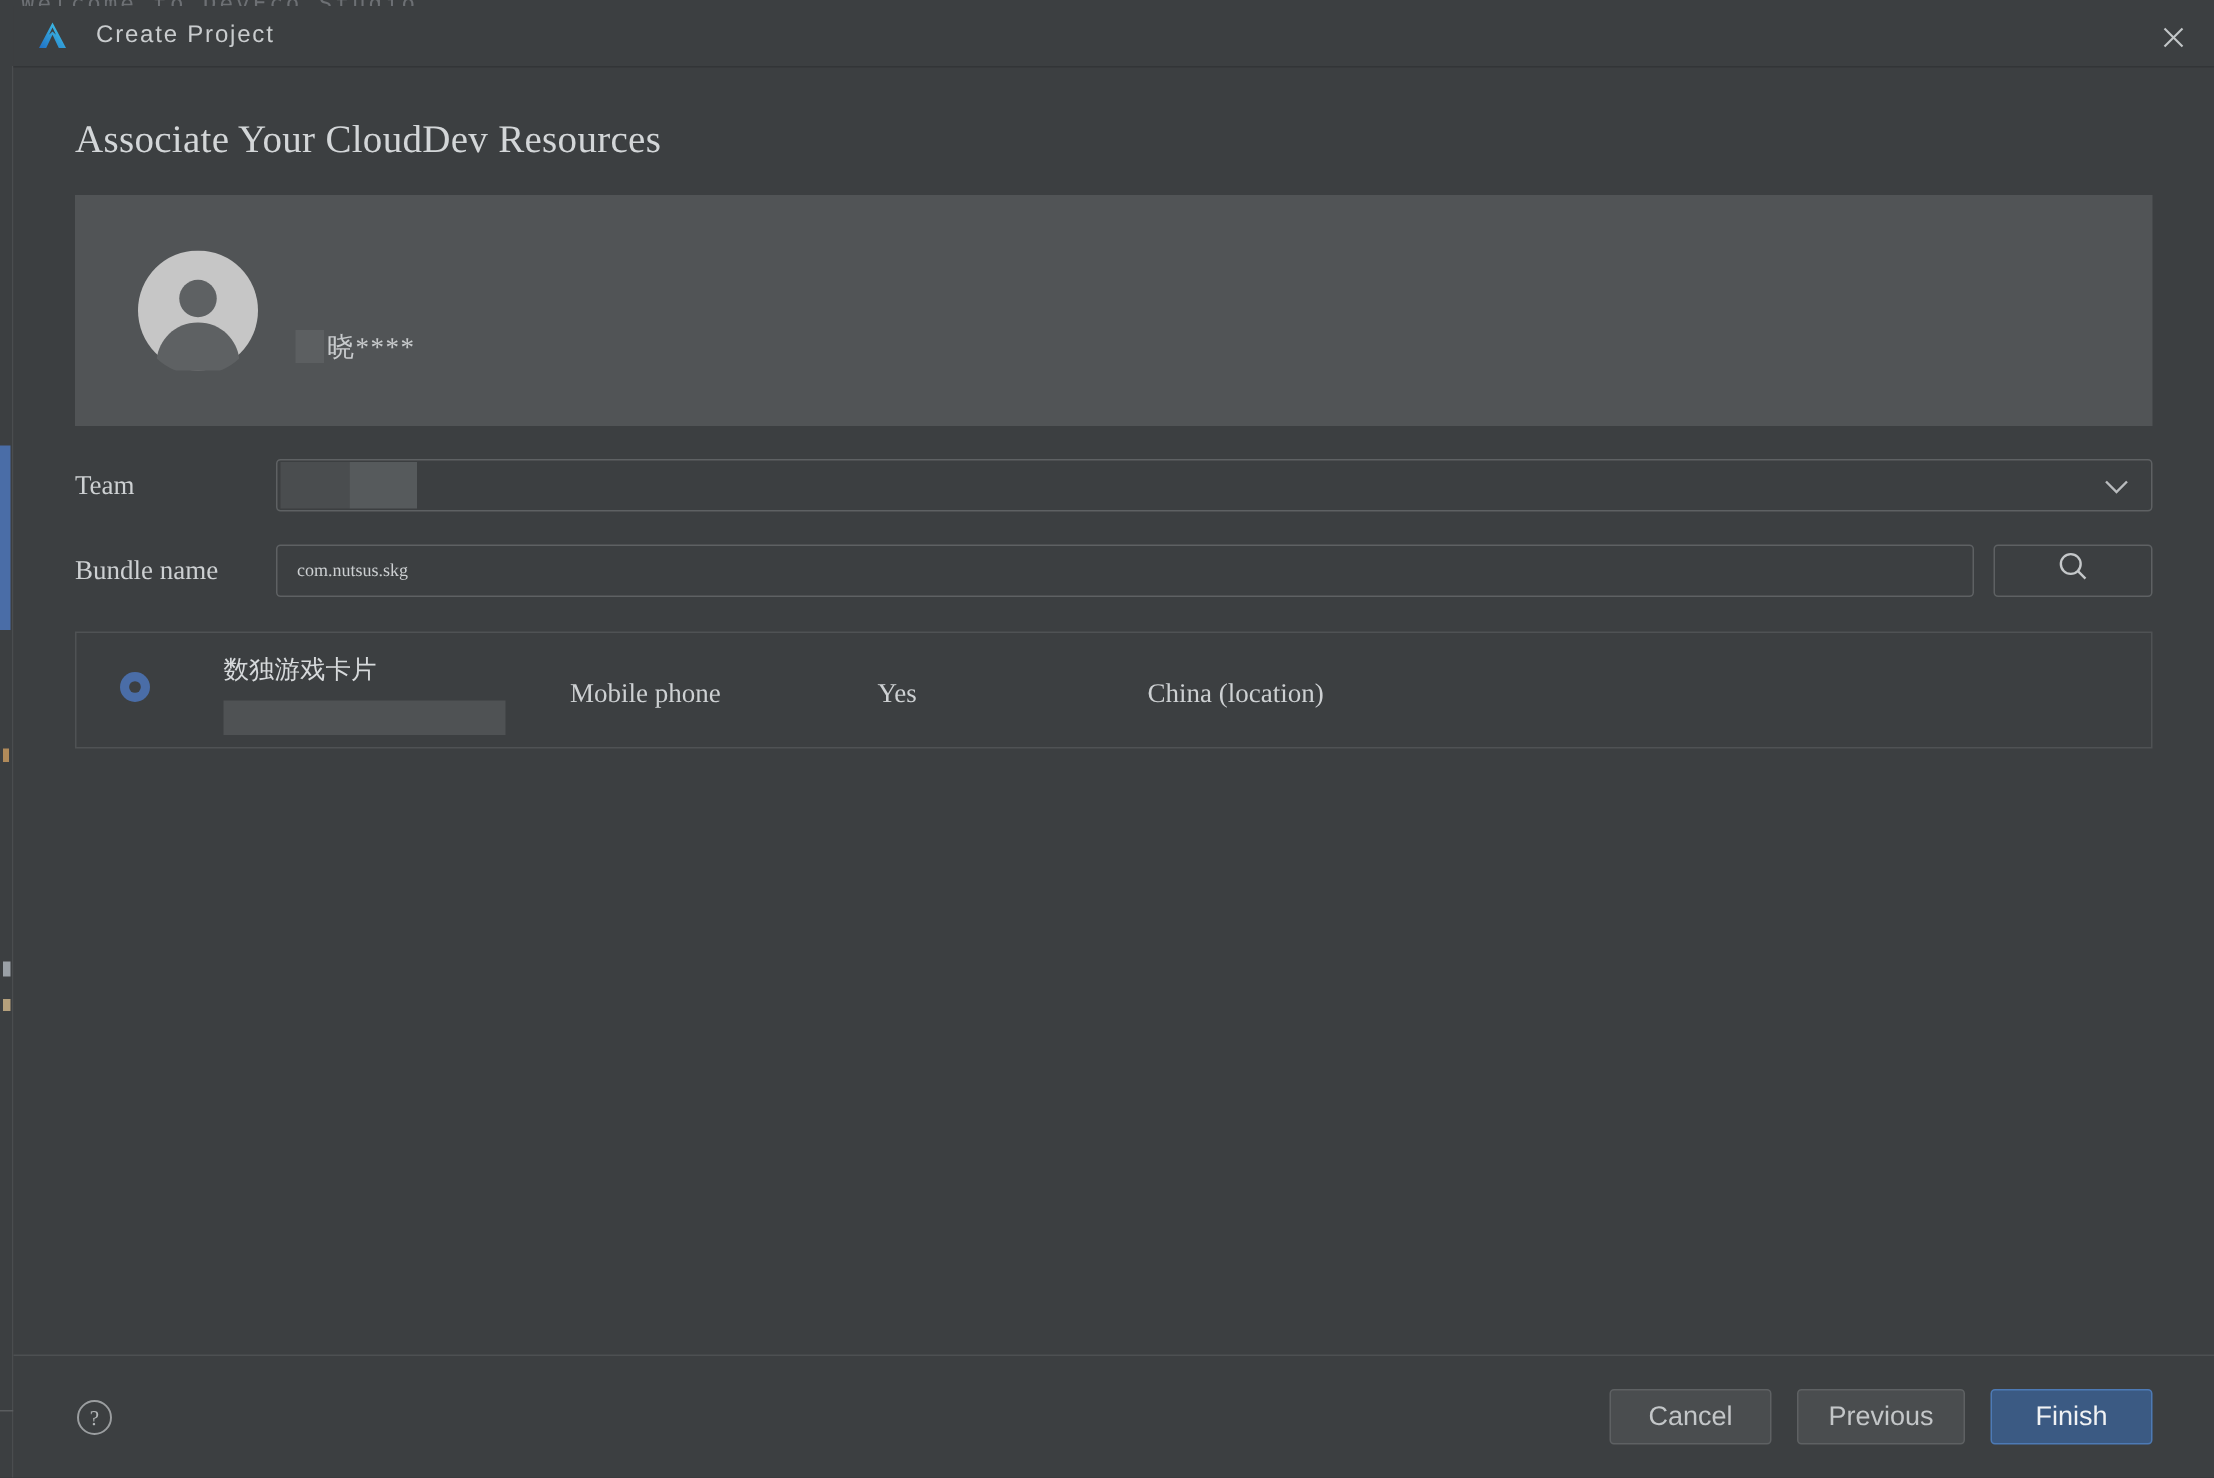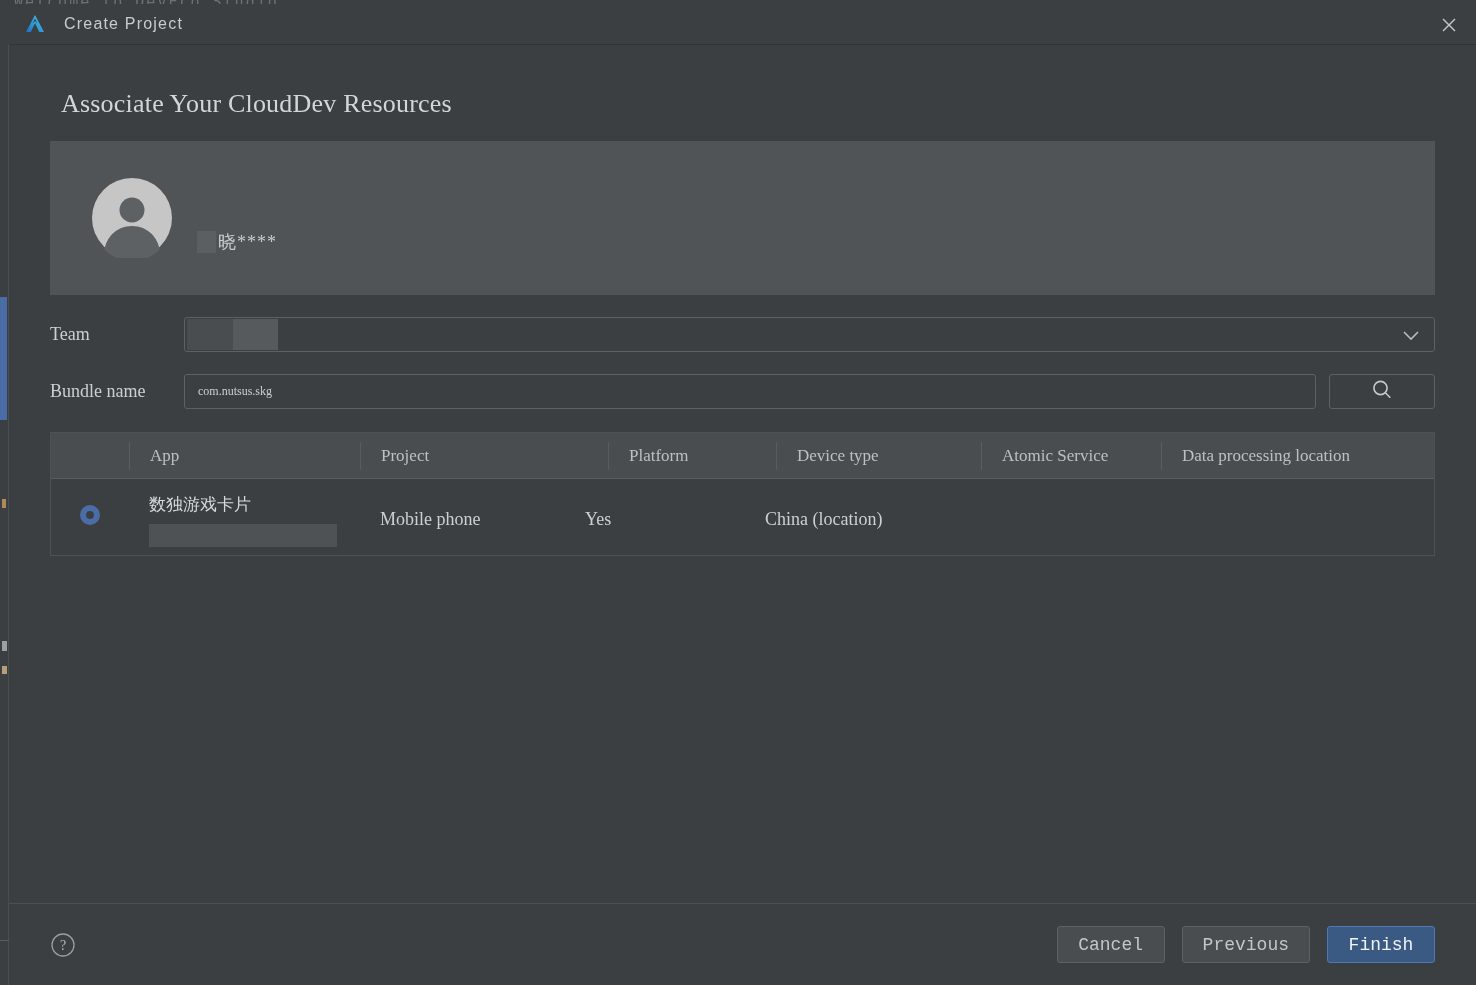--- a/index.html
+++ b/index.html
@@ -80,21 +80,21 @@
   }
 
   
   #dialog-body {
     flex: 1 1 auto;
     position: relative;
     padding: 0 41px;
   }
 
   #page-heading {
-    margin: 11px;
+    margin: 0;
     padding-top: 33px;
     font-size: 26px;
     font-weight: normal;
     color: #d3d6d8;
     letter-spacing: 0.2px;
   }
 
   
   #account-card {
     margin-top: 22px;
@@ -262,21 +262,21 @@
   #footer-buttons {
     margin-left: auto;
     display: flex;
     gap: 17px;
   }
   .btn {
     height: 37px;
     min-width: 108px;
     padding: 0 20px;
     border-radius: 3px;
-    font-family: Liberation Mono, monospace;
+    font-family: Liberation Sans, sans-serif;
     font-size: 18px;
     cursor: pointer;
     display: flex; align-items: center; justify-content: center;
   }
   .btn-secondary {
     background: #4a4d4f;
     border: 1px solid #5e6163;
     color: #c3c6c8;
   }
   .btn-primary {
@@ -366,29 +366,20 @@
           <svg width="24" height="24" viewBox="0 0 24 24">
             <circle cx="10.5" cy="10" r="6.6" fill="none" stroke="#c5c8ca" stroke-width="1.6"></circle>
             <line x1="15.3" y1="14.8" x2="20.3" y2="19.8" stroke="#c5c8ca" stroke-width="1.6"></line>
           </svg>
         </span>
       </div>
     </div>
 
     <div id="results-table">
 
-      <div id="table-header">
-        <div class="cell col-radio"></div>
-        <div class="cell col-app">App</div>
-        <div class="cell col-project">Project</div>
-        <div class="cell col-platform">Platform</div>
-        <div class="cell col-device">Device type</div>
-        <div class="cell col-atomic">Atomic Service</div>
-        <div class="cell col-location">Data processing location</div>
-      </div>
 
       <div id="table-row">
         <div class="cell col-radio">
           <span>
             <svg width="22" height="22" viewBox="0 0 22 22">
               <circle cx="11" cy="11" r="10" fill="#4a6da7"></circle>
               <circle cx="11" cy="11" r="3.9" fill="#3c3f41"></circle>
             </svg>
           </span>
         </div>

